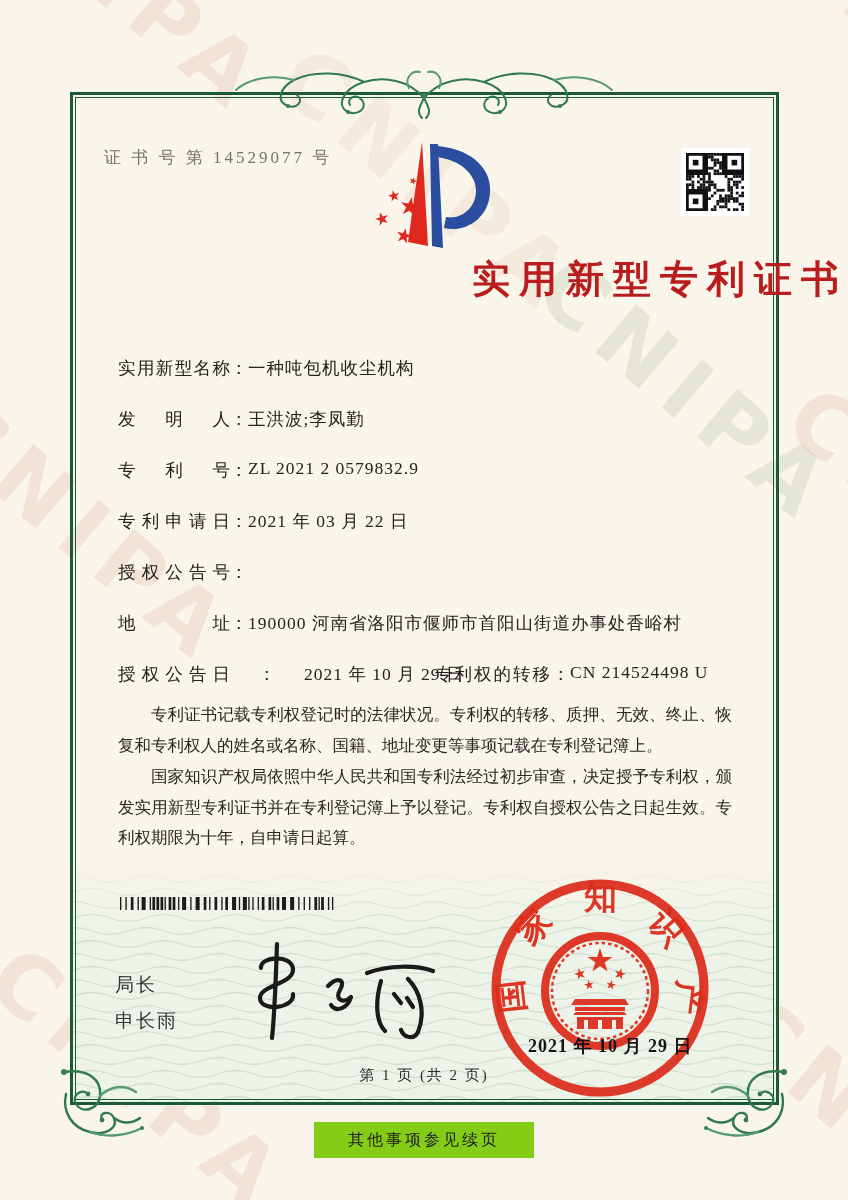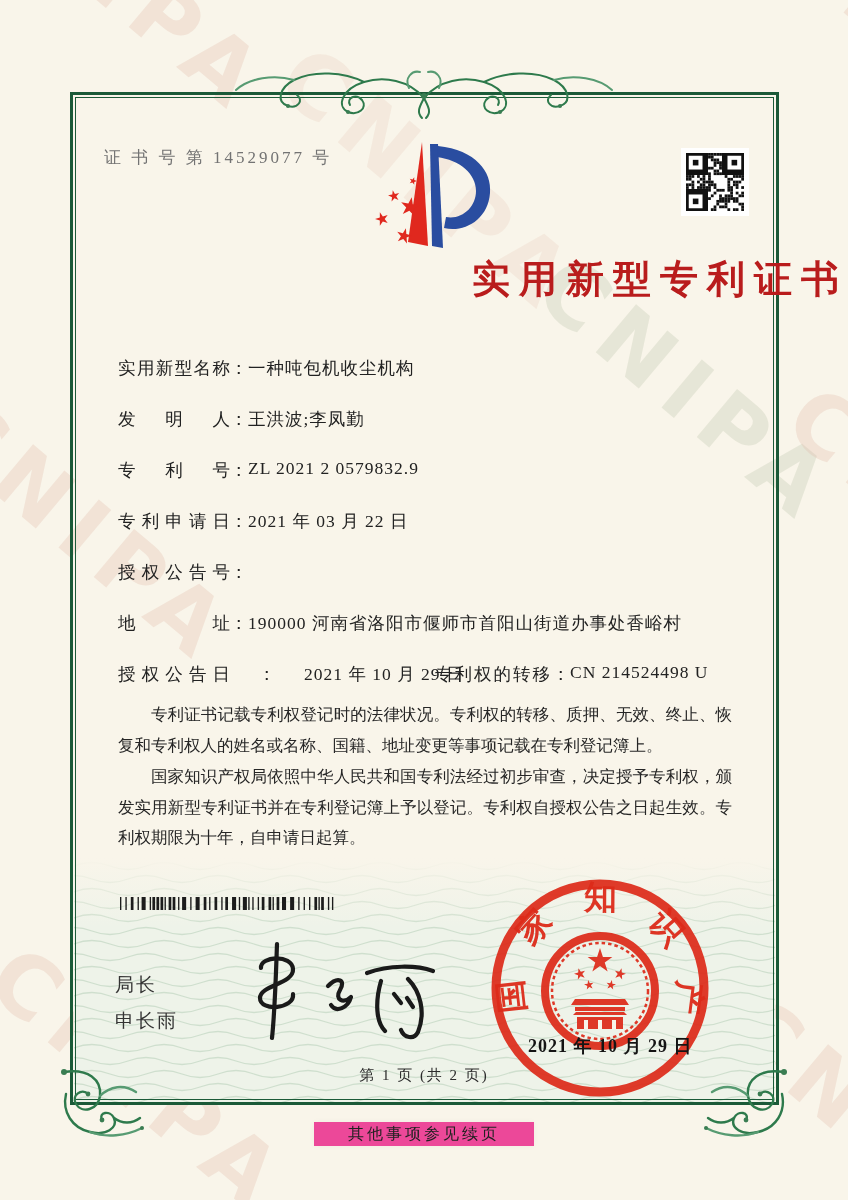--- a/index.html
+++ b/index.html
@@ -94,22 +94,22 @@
   .seal { position:absolute; left:485px; top:873px; }
   .seal-date {
     position:absolute; left:528px; top:1034px;
     font-size:18px; letter-spacing:1px; color:#141414; font-weight:bold;
   }
   .page-info {
     position:absolute; left:0; top:1066px; width:848px;
     text-align:center; font-size:15px; letter-spacing:2px; color:#2b2b2b;
   }
   .continuation {
-    position:absolute; left:314px; top:1122px; width:220px; height:24px;
-    background:#ec4899; display:flex; align-items:center; justify-content:center;
+    position:absolute; left:314px; top:1122px; width:220px; height:36px;
+    background:#84cc16; display:flex; align-items:center; justify-content:center;
     font-size:16px; letter-spacing:3px; color:#222;
     box-shadow:0 0 6px rgba(0,0,0,0.04);
   }
 </style>
 </head>
 <body>
 
 <span class="wm" style="left:-60px; top:-70px;">CNIPA</span>
 <span class="wm" style="left:690px; top:-55px;">CNIPA</span>
 <span class="wm" style="left:250px; top:130px; color:rgba(228,196,180,0.24);">CNIPA</span>

